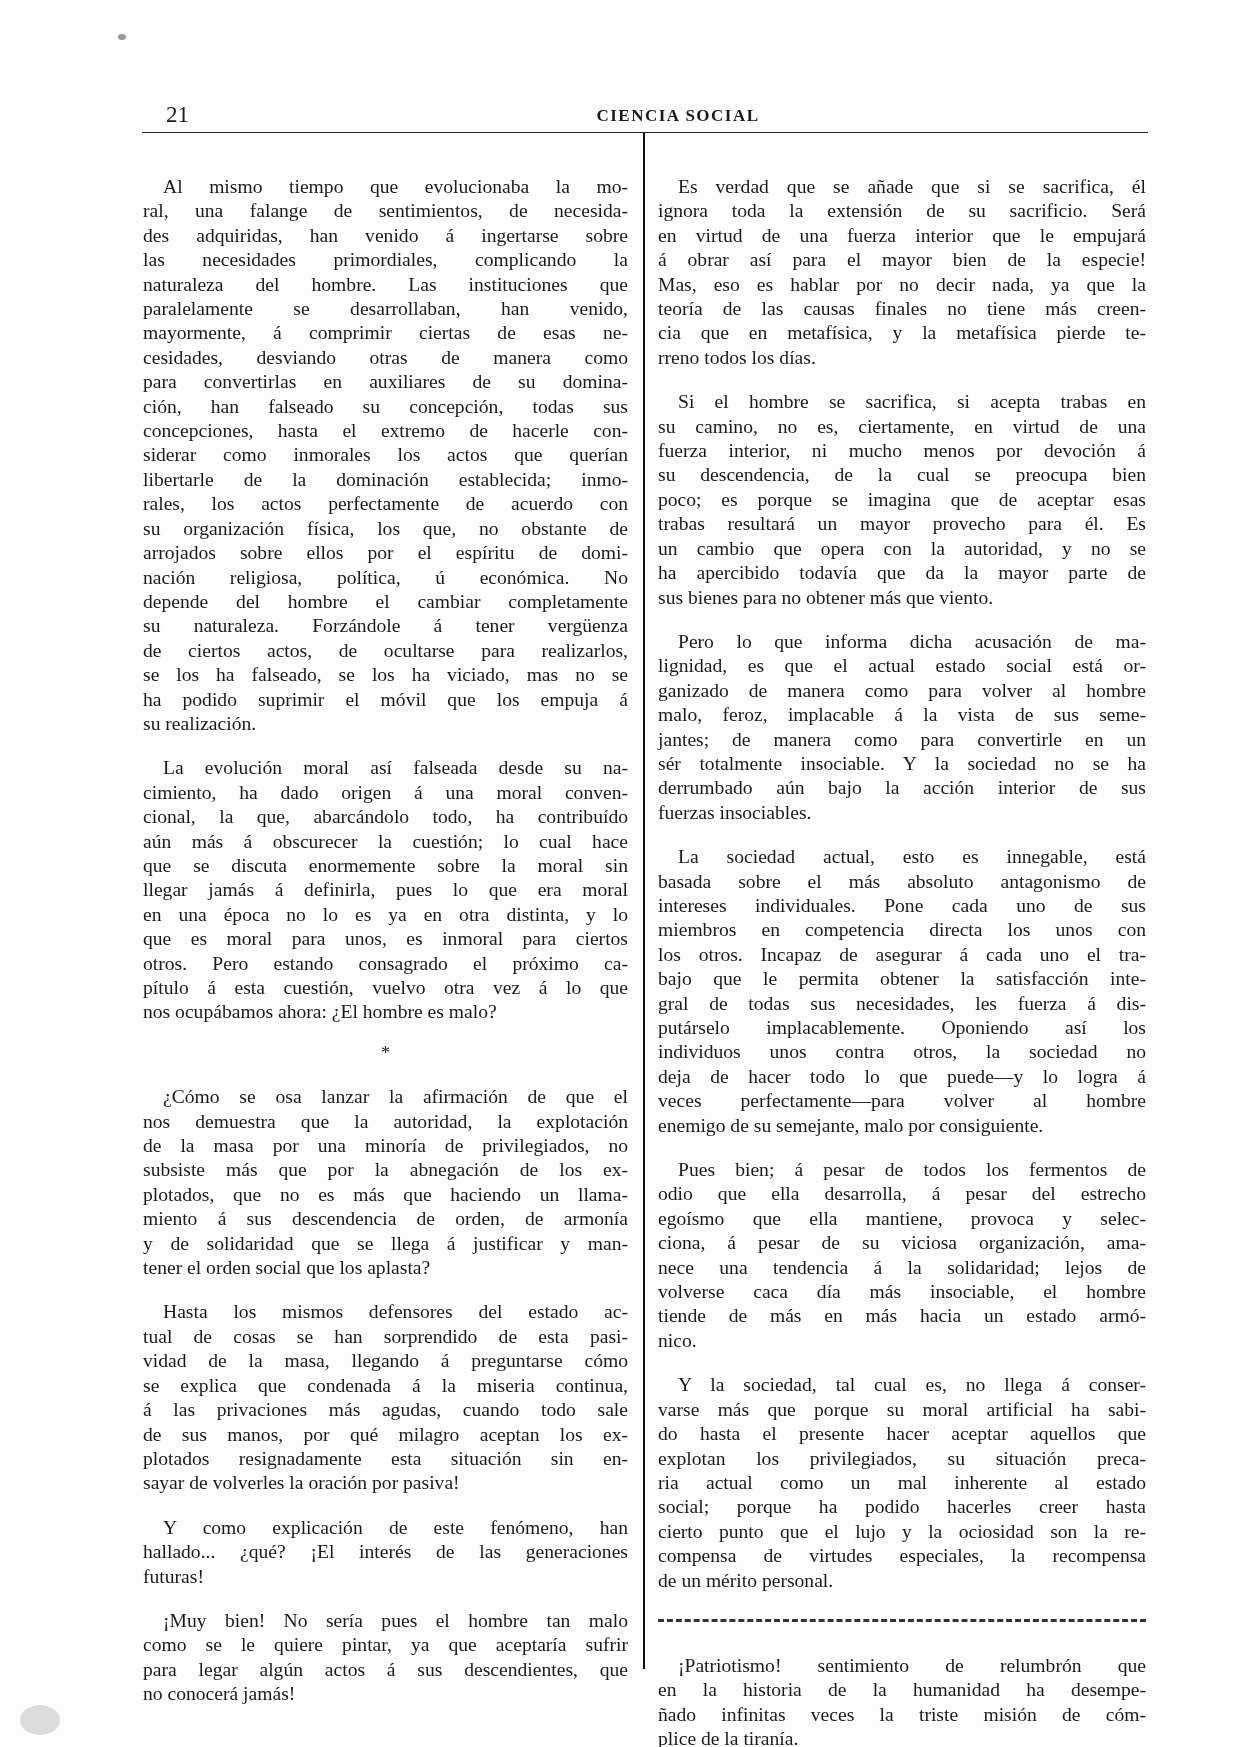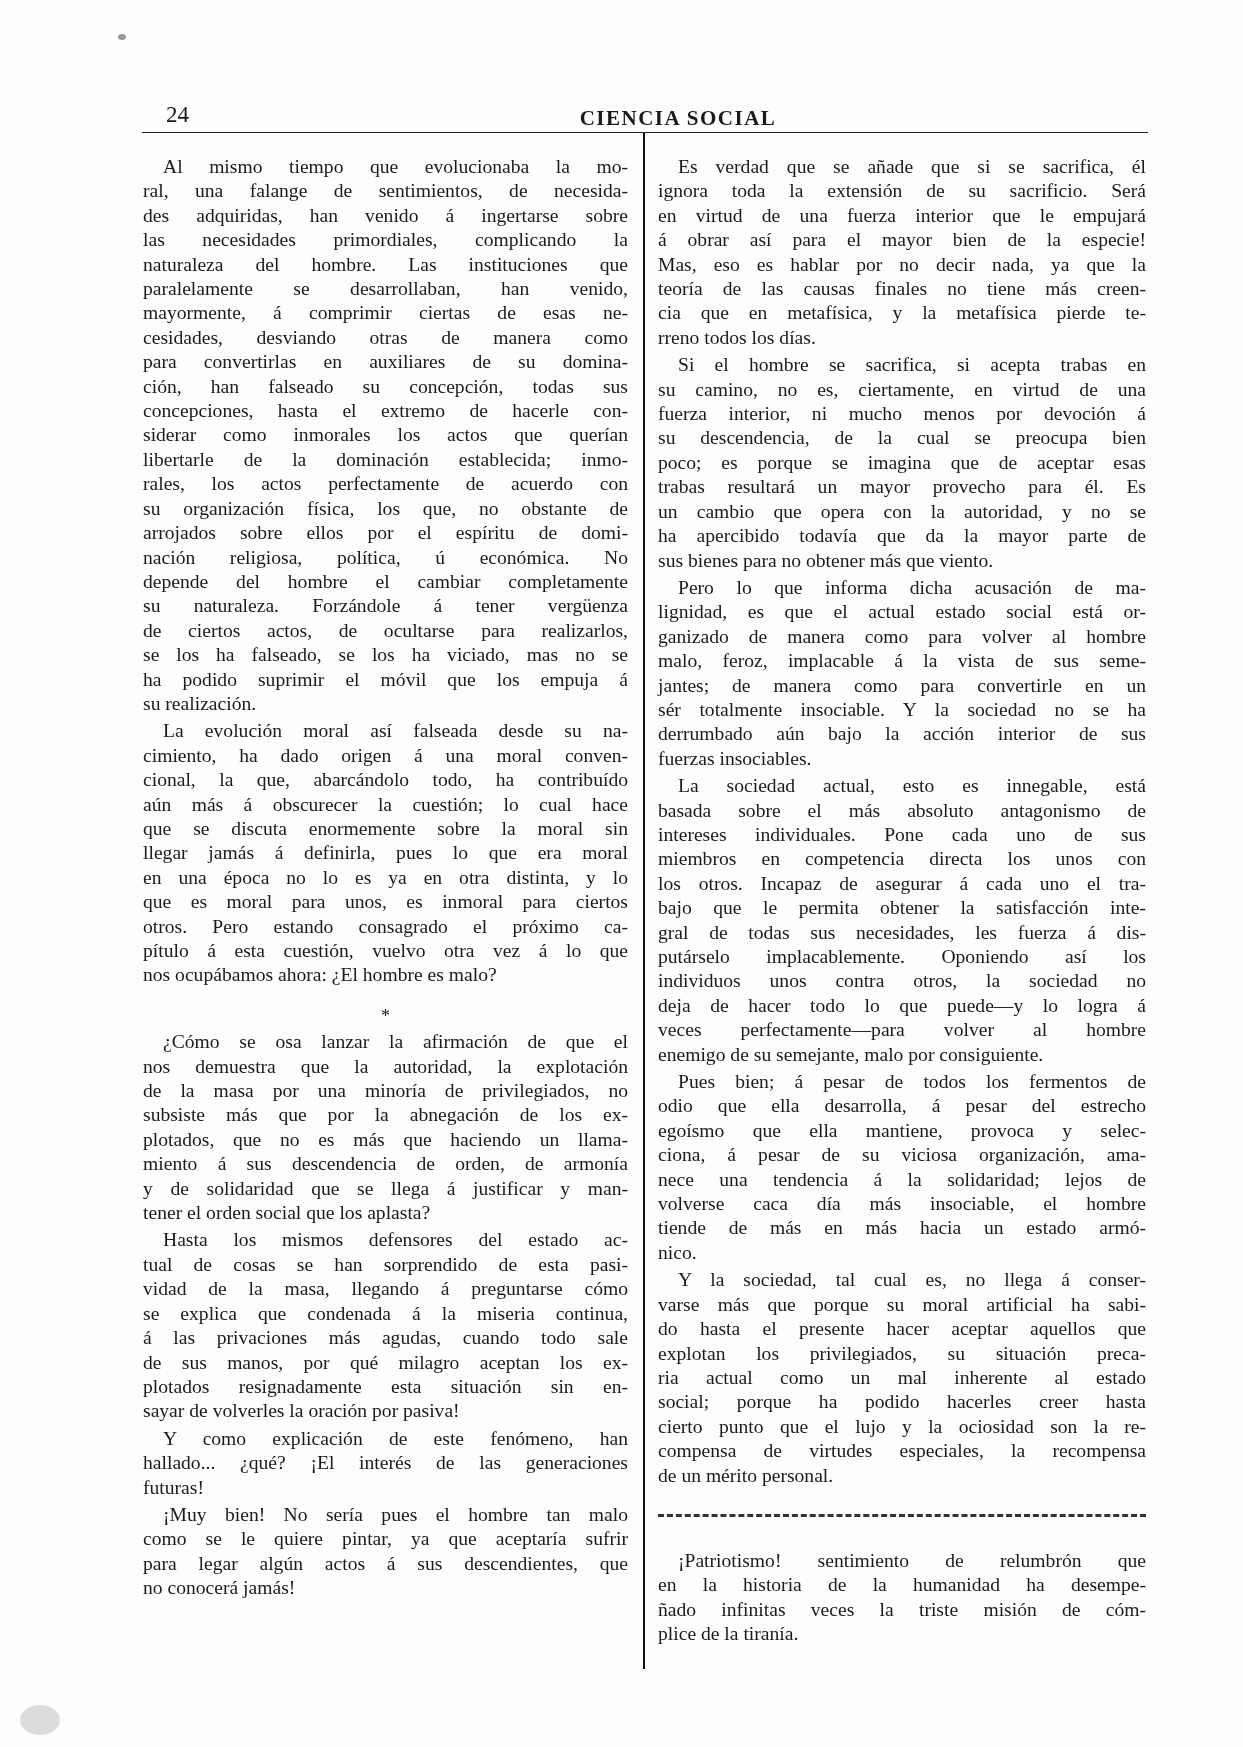--- a/index.html
+++ b/index.html
@@ -25,21 +25,21 @@
     top: 2px;
     font-size: 23px;
     font-family: "Liberation Serif", serif;
   }
   .running-title {
     position: absolute;
     left: 0;
     width: 1000px;
     text-align: center;
     top: 6px;
-    font-size: 21px;
+    font-size: 17px;
     letter-spacing: 1.5px;
     font-weight: bold;
     margin-left: 28px;
   }
   .header-rule {
     position: absolute;
     left: 142px;
     top: 132px;
     width: 1006px;
     height: 0;
@@ -62,21 +62,21 @@
     hyphens: manual;
   }
   .col-left { left: 143px; width: 485px; }
   .col-right { left: 658px; width: 488px; }
   .column p {
     margin: 0;
     text-indent: 20px;
   }
   .column p + p { margin-top: 3px; }
   .column p .ln { display: block; text-align: justify; text-align-last: justify; text-indent: 0; }
-  .column p .ln.first { padding-left: 20px; }
+  .column p .ln.first { padding-left: 20px; margin-top: 20px; }
   .column p .ln.last { text-align-last: left; }
   .asterisk {
     text-align: center;
     font-size: 18px;
     margin: 16px 0 2px 0;
     text-indent: 0;
   }
   .dotted-rule {
     margin: 26px 0 32px 0;
     height: 0;
@@ -85,21 +85,21 @@
   .speck {
     position: absolute;
     background: #999;
     border-radius: 50%;
   }
 </style>
 </head>
 <body>
 
 <div class="header">
-  <span class="page-number">24</span>
+  <span class="page-number">21</span>
   <span class="running-title">CIENCIA SOCIAL</span>
 </div>
 <div class="header-rule"></div>
 <div class="column-divider"></div>
 
 <div class="column col-left">
   <div>
       <p>
         <span class="ln first">Al mismo tiempo que evolucionaba la mo-</span>
         <span class="ln">ral, una falange de sentimientos, de necesida-</span>

